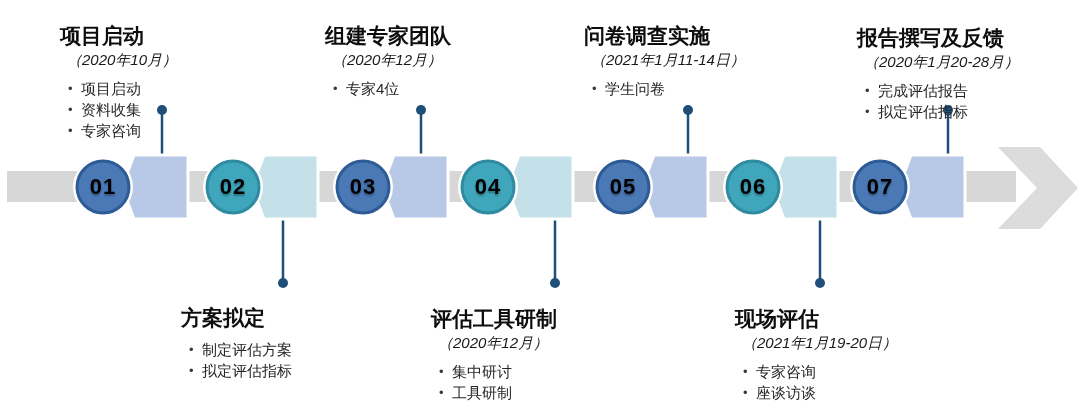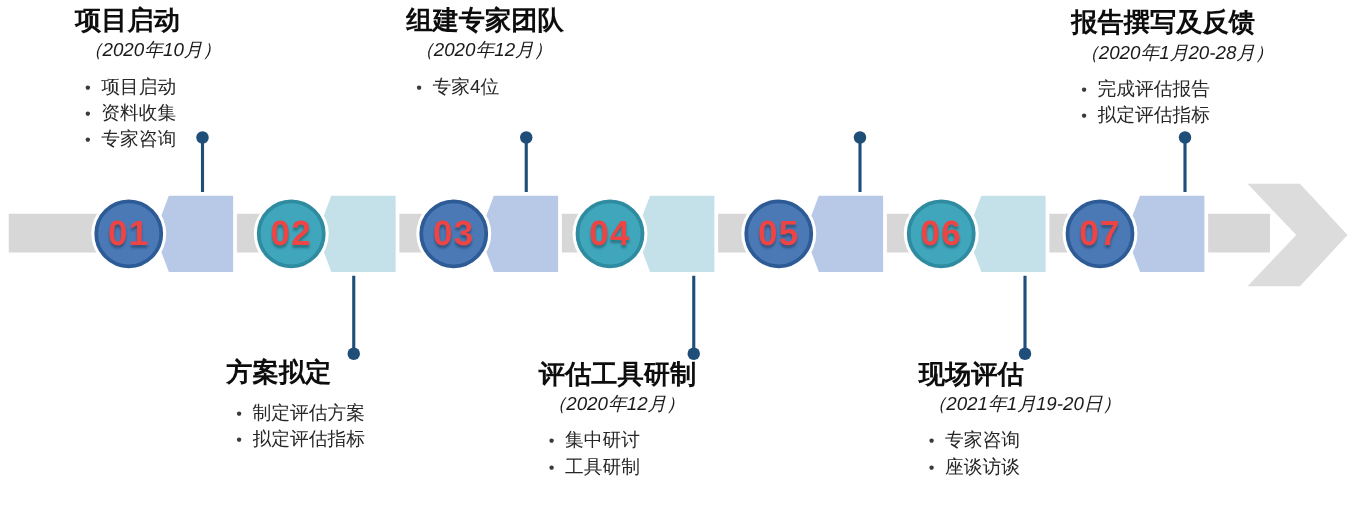--- a/index.html
+++ b/index.html
@@ -4,24 +4,24 @@
 <style>
   html,body{margin:0;padding:0;background:#ffffff;}
   .stage{
     position:relative;width:1080px;height:404px;background:#ffffff;
     font-family:"Liberation Sans","DejaVu Sans",sans-serif;overflow:hidden;
   }
   .gfx{position:absolute;left:0;top:0;width:1080px;height:404px;}
   .step-num{
     position:absolute;width:56px;height:56px;top:159px;
     display:flex;align-items:center;justify-content:center;
-    color:#ef4444;font-size:28px;font-weight:700;letter-spacing:1px;
+    color:#000000;font-size:22px;font-weight:700;letter-spacing:1px;
     text-shadow:0 2px 2px rgba(0,0,0,0.30);
   }
-  .group{position:absolute;color:#111;}
+  .group{position:absolute;color:#111;margin-top:19px;}
   .m-title{font-size:21px;line-height:26px;font-weight:700;color:#0d0d0d;white-space:nowrap;}
   .m-date{font-size:15px;line-height:20px;margin:1px 0 0 7px;color:#1a1a1a;white-space:nowrap;font-style:italic;}
   .bullets{margin:9px 0 0 0;padding:0 0 0 21px;font-size:15px;color:#262626;}
   .bullets li{list-style:none;line-height:20px;margin:0 0 1px 0;position:relative;white-space:nowrap;}
   .bullets li::before{content:"•";position:absolute;left:-13px;top:0;font-size:13px;color:#3a3a3a;}
 </style>
 </head>
 <body>
 
 <div class="stage">
@@ -103,20 +103,27 @@
   </div>
 
   <div class="group" style="left:325px;top:4px">
     <div class="m-title">组建专家团队</div>
     <div class="m-date">（2020年12月）</div>
     <ul class="bullets">
       <li>专家4位</li>
     </ul>
   </div>
 
+  <div class="group" style="left:584px;top:4px">
+    <div class="m-title">问卷调查实施</div>
+    <div class="m-date">（2021年1月11-14日）</div>
+    <ul class="bullets">
+      <li>学生问卷</li>
+    </ul>
+  </div>
 
   <div class="group" style="left:857px;top:6px">
     <div class="m-title">报告撰写及反馈</div>
     <div class="m-date">（2020年1月20-28月）</div>
     <ul class="bullets">
       <li>完成评估报告</li>
       <li>拟定评估指标</li>
     </ul>
   </div>
 

